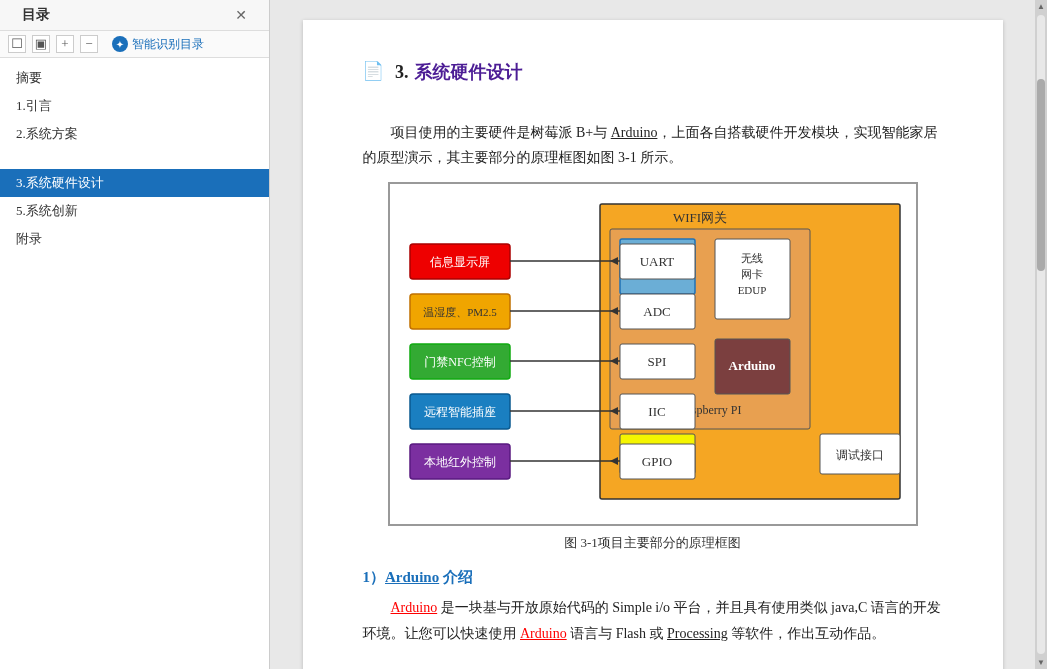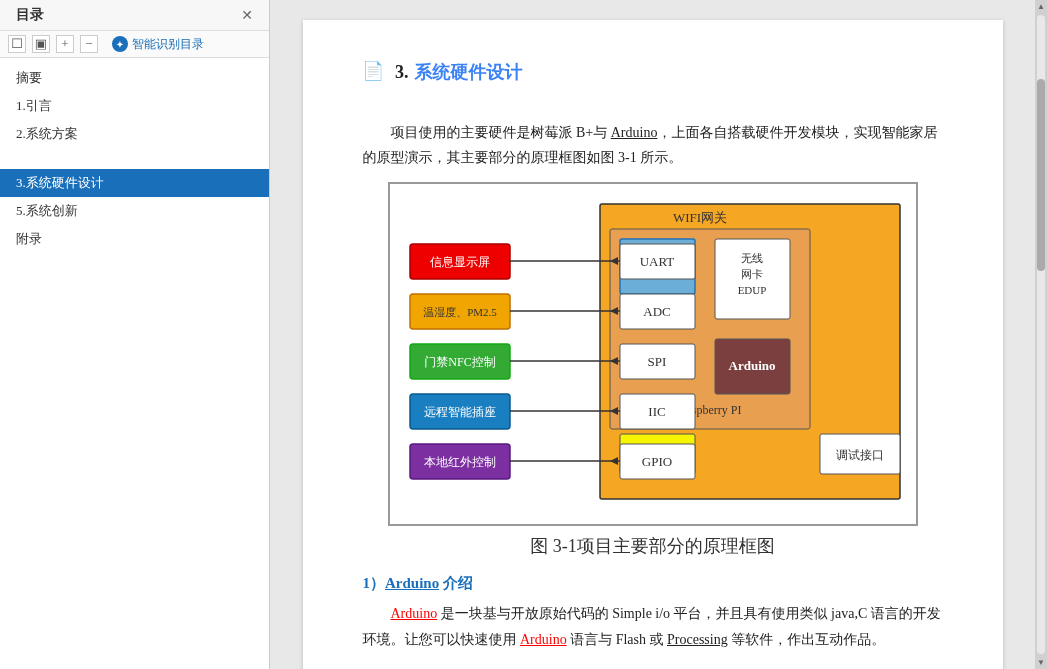--- a/index.html
+++ b/index.html
@@ -12,21 +12,21 @@
       background: #fff;
       border-right: 1px solid #ccc;
       display: flex;
       flex-direction: column;
       height: 669px;
     }
     #sidebar-header {
       display: flex;
       align-items: center;
       justify-content: space-between;
-      padding: 6px 16px;
+      padding: 6px 22px;
       border-bottom: 1px solid #ddd;
       background: #f7f7f7;
     }
     #sidebar-title {
       font-size: 14px;
       font-weight: bold;
       color: #333;
     }
     #sidebar-close {
       font-size: 14px;
@@ -103,21 +103,21 @@
     .section-title {
       font-size: 18px;
       font-weight: bold;
       color: #222;
       margin-bottom: 20px;
       display: flex;
       align-items: center;
       gap: 6px;
     }
     .section-number { color: #222; }
-    .section-text { color: #3b82f6; }
+    .section-text { color: #4c1d95; }
 
     .para {
       font-size: 14px;
       line-height: 1.8;
       color: #222;
       text-indent: 2em;
       margin-bottom: 12px;
     }
 
     
@@ -129,21 +129,21 @@
     }
     #diagram {
       border: 2px solid #999;
       background: #fff;
       padding: 10px;
       position: relative;
       width: 530px;
     }
     .diagram-caption {
       text-align: center;
-      font-size: 18px;
+      font-size: 13px;
       color: #333;
       margin-top: 8px;
     }
 
     
     .diag-svg { display: block; }
 
     
     .sub-section-title {
       font-size: 15px;

